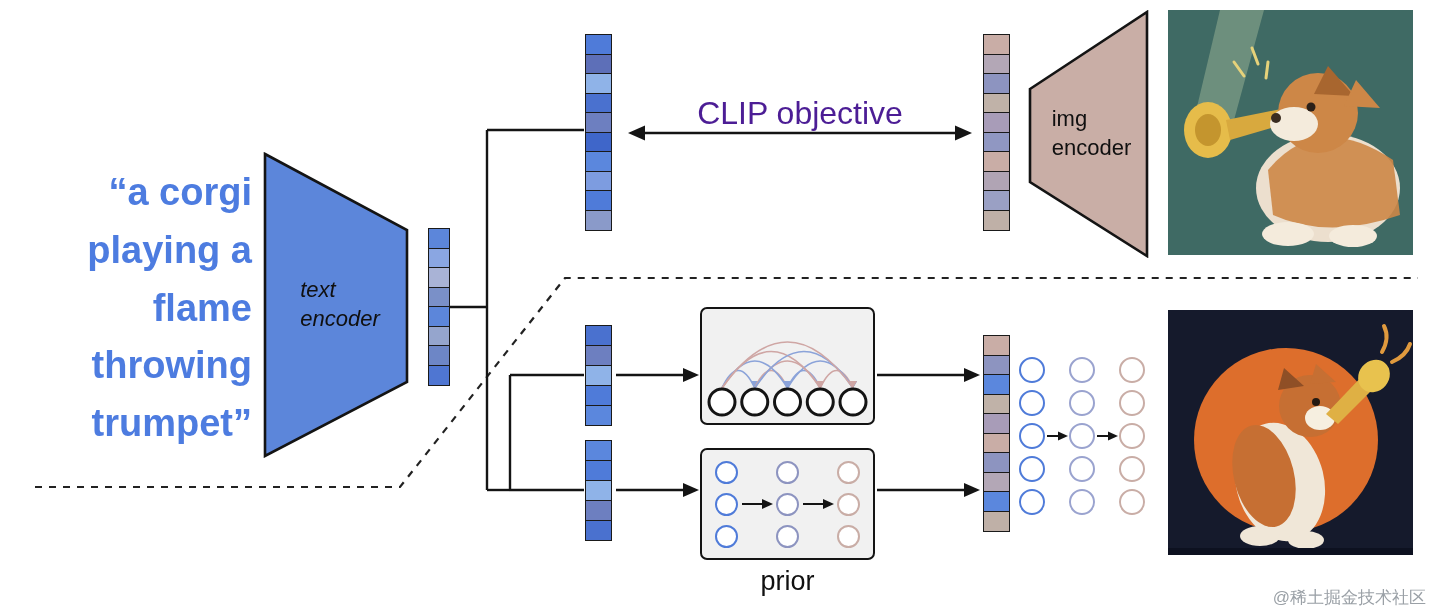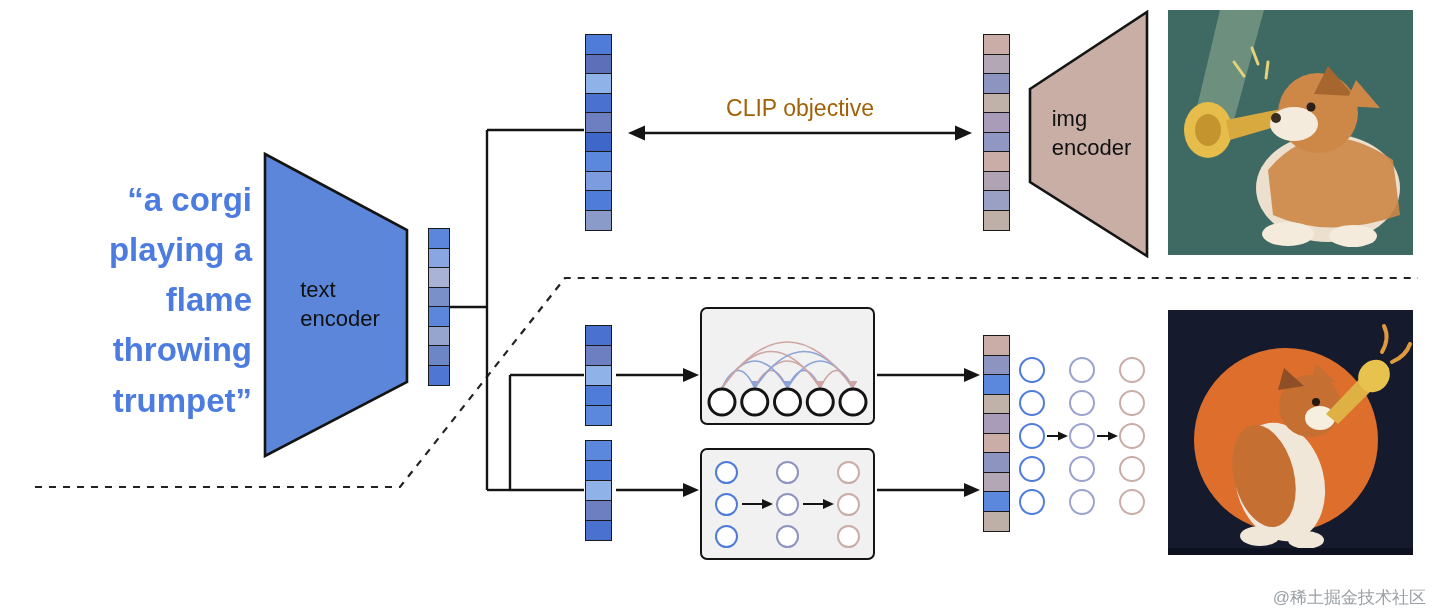--- a/index.html
+++ b/index.html
@@ -13,25 +13,25 @@
   .stack { position:absolute; display:flex; flex-direction:column; z-index:1; }
   .stack .cell { flex:1; border:1.6px solid #1a1a1a; margin-top:-1.6px; }
   .stack .cell:first-child { margin-top:0; }
 
   .shape { position:absolute; z-index:1; }
   .shape svg { display:block; }
   .shape-label { position:absolute; left:0; top:0; right:0; bottom:0;
     display:flex; align-items:center; justify-content:center;
     white-space:pre-line; color:#101010; font-size:22px; line-height:1.3; }
 
-  .prompt { position:absolute; left:40px; top:175px; width:212px; z-index:2;
-    text-align:right; white-space:pre-line; font-size:33px; line-height:1.52; font-weight:600; }
+  .prompt { position:absolute; left:40px; top:164px; width:212px; z-index:2;
+    text-align:right; white-space:pre-line; font-size:38px; line-height:1.52; font-weight:600; }
 
   .clip-label { position:absolute; left:650px; top:95px; width:300px; z-index:2;
-    text-align:center; font-size:23px; color:#a16207; }
+    text-align:center; font-size:32px; color:#4c1d95; }
 
   .box { position:absolute; background:#f1f1f1; border:2.2px solid #141414; border-radius:7px; z-index:1; }
 
   #diffusion-box { display:flex; justify-content:space-between; align-items:center; padding:0 13px; }
   .circle-col { display:flex; flex-direction:column; }
   #diffusion-box .circle-col { gap:9px; }
   #diffusion-box .circle { width:23px; height:23px; border-radius:50%; border:2.6px solid #888; background:#fff; }
 
   #decoder-cols { position:absolute; left:1019px; top:357px; width:126px; height:158px;
     display:flex; justify-content:space-between; z-index:1; }
@@ -65,21 +65,21 @@
   <div class="prompt" style="color:#4d7ce0;">“a corgi
 playing a
 flame
 throwing
 trumpet”</div>
 
   <div class="shape" style="left:263px; top:152px; width:146px; height:306px;">
     <svg width="146" height="306" viewBox="0 0 146 306">
       <polygon points="2,2 144,78 144,230 2,304" fill="#5c86da" stroke="#141414" stroke-width="2.6"></polygon>
     </svg>
-    <div class="shape-label" style="padding-left:8px;">text
+    <div class="shape-label" style="padding-left:8px;font-style:italic;">text
 encoder</div>
   </div>
 
   <div class="stack" id="stack-small" style="left:428px; top:228px; width:22px; height:158px;">
       <div class="cell" style="background: rgb(92, 134, 218);"></div>
       <div class="cell" style="background: rgb(138, 166, 226);"></div>
       <div class="cell" style="background: rgb(169, 179, 214);"></div>
       <div class="cell" style="background: rgb(122, 144, 200);"></div>
       <div class="cell" style="background: rgb(92, 134, 218);"></div>
       <div class="cell" style="background: rgb(149, 165, 205);"></div>
@@ -257,20 +257,21 @@
       <circle cx="148" cy="92" r="4" fill="#241a12"></circle>
       <polygon points="158,104 198,62 210,74 170,114" fill="#dfb044"></polygon>
       <ellipse cx="206" cy="66" rx="15" ry="17" fill="#e8c24e" transform="rotate(40 206 66)"></ellipse>
       <path d="M 214 42 q 8 -14 2 -26 M 224 52 q 14 -6 18 -18" stroke="#e09a3e" stroke-width="4" fill="none" stroke-linecap="round"></path>
       <ellipse cx="92" cy="226" rx="20" ry="10" fill="#f0e7d8"></ellipse>
       <ellipse cx="138" cy="230" rx="18" ry="9" fill="#f0e7d8"></ellipse>
       <rect x="0" y="238" width="245" height="7" fill="#0d1120"></rect>
     </svg>
   </div>
 
+  <div class="section-label" style="left:700px; top:566px; width:175px;">prior</div>
 
   <div class="watermark">@稀土掘金技术社区</div>
 
   <svg id="fg-arrows" class="layer" width="1440" height="614">
     <g stroke="#141414" stroke-width="2.4" fill="#141414">
 
       <line x1="643" y1="133" x2="957" y2="133"></line>
       <polygon points="628,133 645,125.5 645,140.5" stroke="none"></polygon>
       <polygon points="972,133 955,125.5 955,140.5" stroke="none"></polygon>
 

